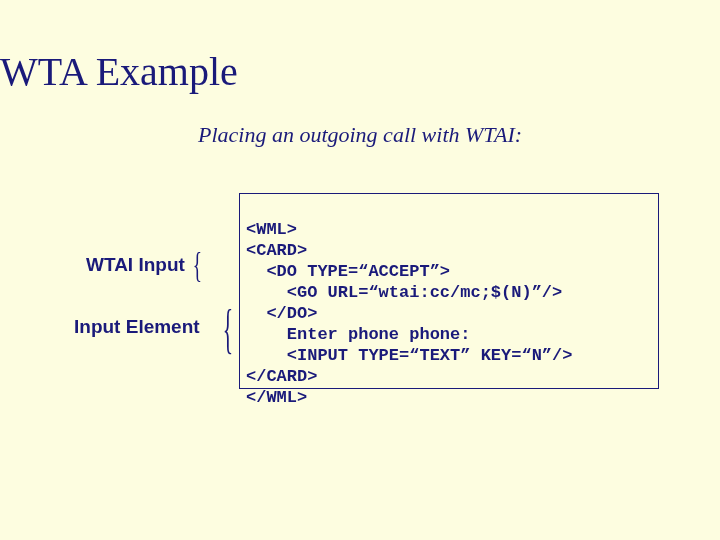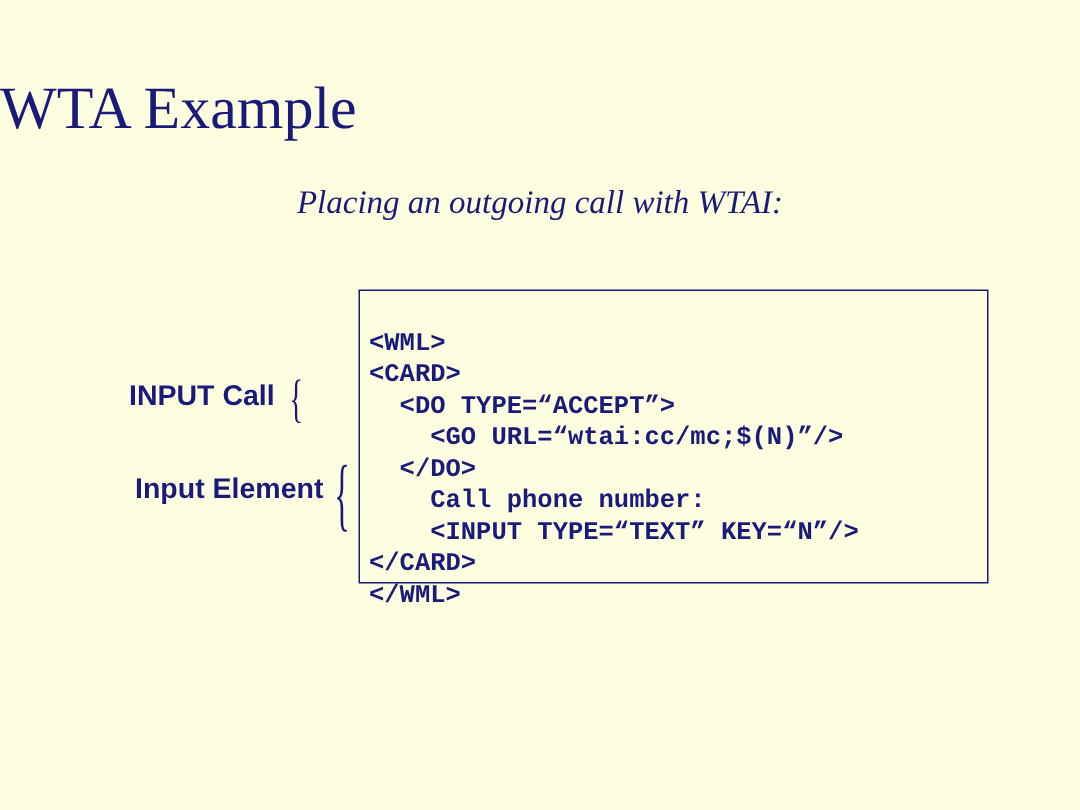--- a/index.html
+++ b/index.html
@@ -41,21 +41,20 @@
     color: #1a1a7a;
   }
   .label-input {
     position: absolute;
     top: 316px;
     left: 74px;
     font-family: Arial, Helvetica, sans-serif;
     font-weight: bold;
     font-size: 19px;
     color: #1a1a7a;
-    margin-left: 16px;
   }
   .codebox {
     position: absolute;
     top: 193px;
     left: 239px;
     width: 420px;
     height: 196px;
     border: 1.5px solid #1a1a7a;
     background: #fdfde0;
     padding: 4px 6px 4px 6px;
@@ -111,33 +110,33 @@
     font-size: 54px;
     transform: scaleX(0.4);
   }
 </style>
 </head>
 <body>
 
 <div class="title">WTA Example</div>
 <div class="subtitle">Placing an outgoing call with WTAI:</div>
 
-<div class="label-wtai">INPUT Call</div>
+<div class="label-wtai">WTAI Input</div>
 <div class="label-input">Input Element</div>
 
 <div class="bracket bracket-1">{</div>
 <div class="bracket bracket-2">{</div>
 
 <div class="hl1"></div>
 <div class="hl2"></div>
 
 <div class="codebox">
   <div class="code code-wrap">
 <span>&lt;WML&gt;</span>
 <span>&lt;CARD&gt;</span>
 <span>  &lt;DO TYPE=“ACCEPT”&gt;</span>
 <span>    &lt;GO URL=“wtai:cc/mc;$(N)”/&gt;</span>
 <span>  &lt;/DO&gt;</span>
-<span>    Call phone number:</span>
+<span>    Enter phone phone:</span>
 <span>    &lt;INPUT TYPE=“TEXT” KEY=“N”/&gt;</span>
 <span>&lt;/CARD&gt;</span>
 <span>&lt;/WML&gt;</span></div>
 </div>
 
 </body></html>

